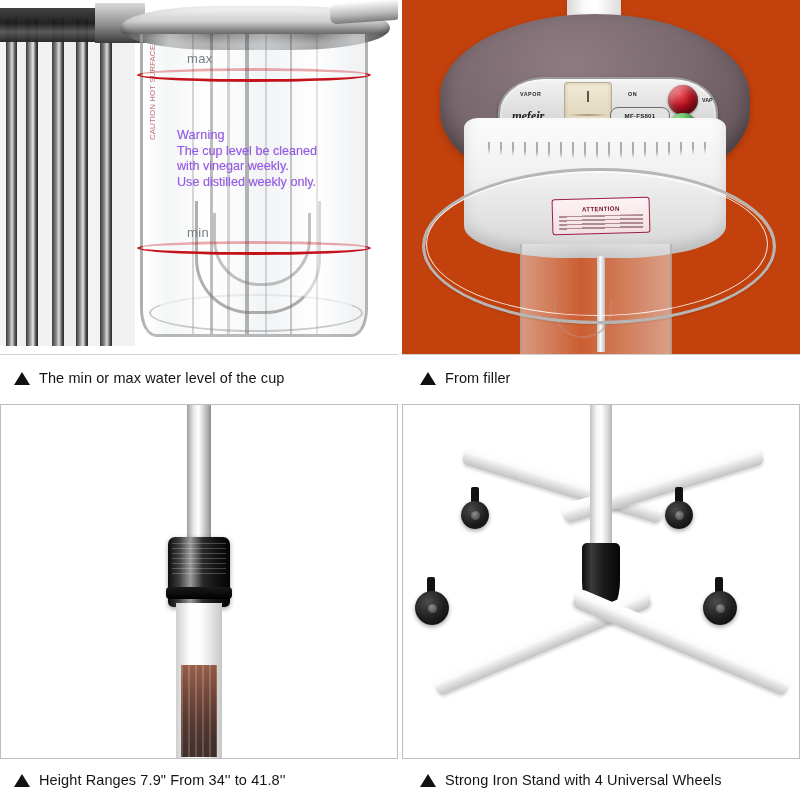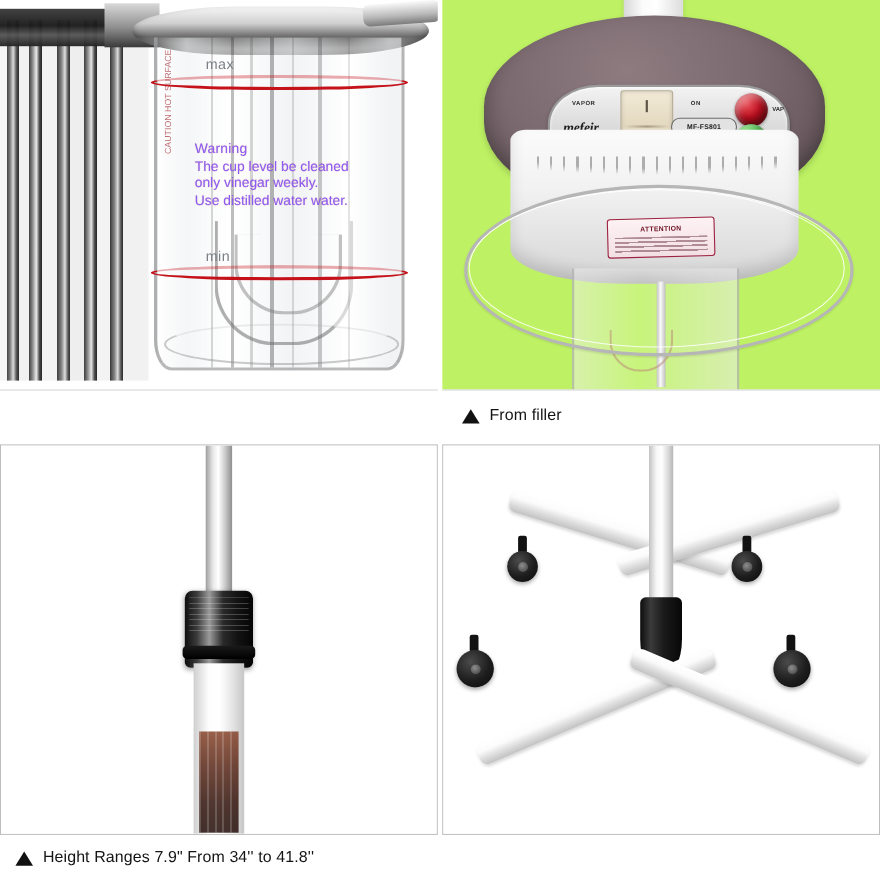--- a/index.html
+++ b/index.html
@@ -208,21 +208,21 @@
   .warn div:first-child { letter-spacing:.2px; }
 
   .sidetext {
     position:absolute; left:148px; top:140px;
     color:#b04a50; font-size:8px; line-height:10px;
     transform: rotate(-90deg); transform-origin: left top;
     white-space: nowrap; opacity:.8;
   }
 
   
-  .tr-scene { position:absolute; inset:0; background:#bef264; }
+  .tr-scene { position:absolute; inset:0; background:#c2410c; }
 
   .arm {
     position:absolute; left:165px; top:-6px; width:54px; height:110px;
     background: linear-gradient(90deg,#d8d8d8,#fbfbfb 32%,#ffffff 55%,#dcdcdc 100%);
     border-radius: 0 0 6px 6px;
     box-shadow: 0 2px 4px rgba(0,0,0,.10);
   }
   .head {
     position:absolute; left:38px; top:14px; width:310px; height:180px;
     background: radial-gradient(ellipse at 42% 28%, #8d7b80 0%, #7b6a70 45%, #6a5a60 75%, #584a50 100%);
@@ -483,24 +483,28 @@
             <div class="ell"></div>
             <div class="level-label">min</div>
           </div>
         </div>
 
         <div class="sidetext">CAUTION HOT SURFACE</div>
 
         <div class="warn">
           <div>Warning</div>
           <div>The cup level be cleaned</div>
-          <div>only vinegar weekly.</div>
-          <div>Use distilled water water.</div>
+          <div>with vinegar weekly.</div>
+          <div>Use distilled weekly only.</div>
         </div>
       </div>
+    </div>
+    <div class="caption">
+      <span class="tri"></span>
+      <span class="cap-text">The min or max water level of the cup</span>
     </div>
   </div>
 
   <div class="cell tr right">
     <div class="photo">
       <div class="tr-scene">
         <div class="arm"></div>
         <div class="head"></div>
 
         <div class="panel">
@@ -582,15 +586,19 @@
         <div class="cstem cst-br"></div>
         <div class="cstem cst-fl"></div>
         <div class="cstem cst-fr"></div>
 
         <div class="caster ca-bl"></div>
         <div class="caster ca-br"></div>
         <div class="caster ca-fl"></div>
         <div class="caster ca-fr"></div>
       </div>
     </div>
+    <div class="caption">
+      <span class="tri"></span>
+      <span class="cap-text">Strong Iron Stand with 4 Universal Wheels</span>
+    </div>
   </div>
 
 </div>
 
 </body></html>

